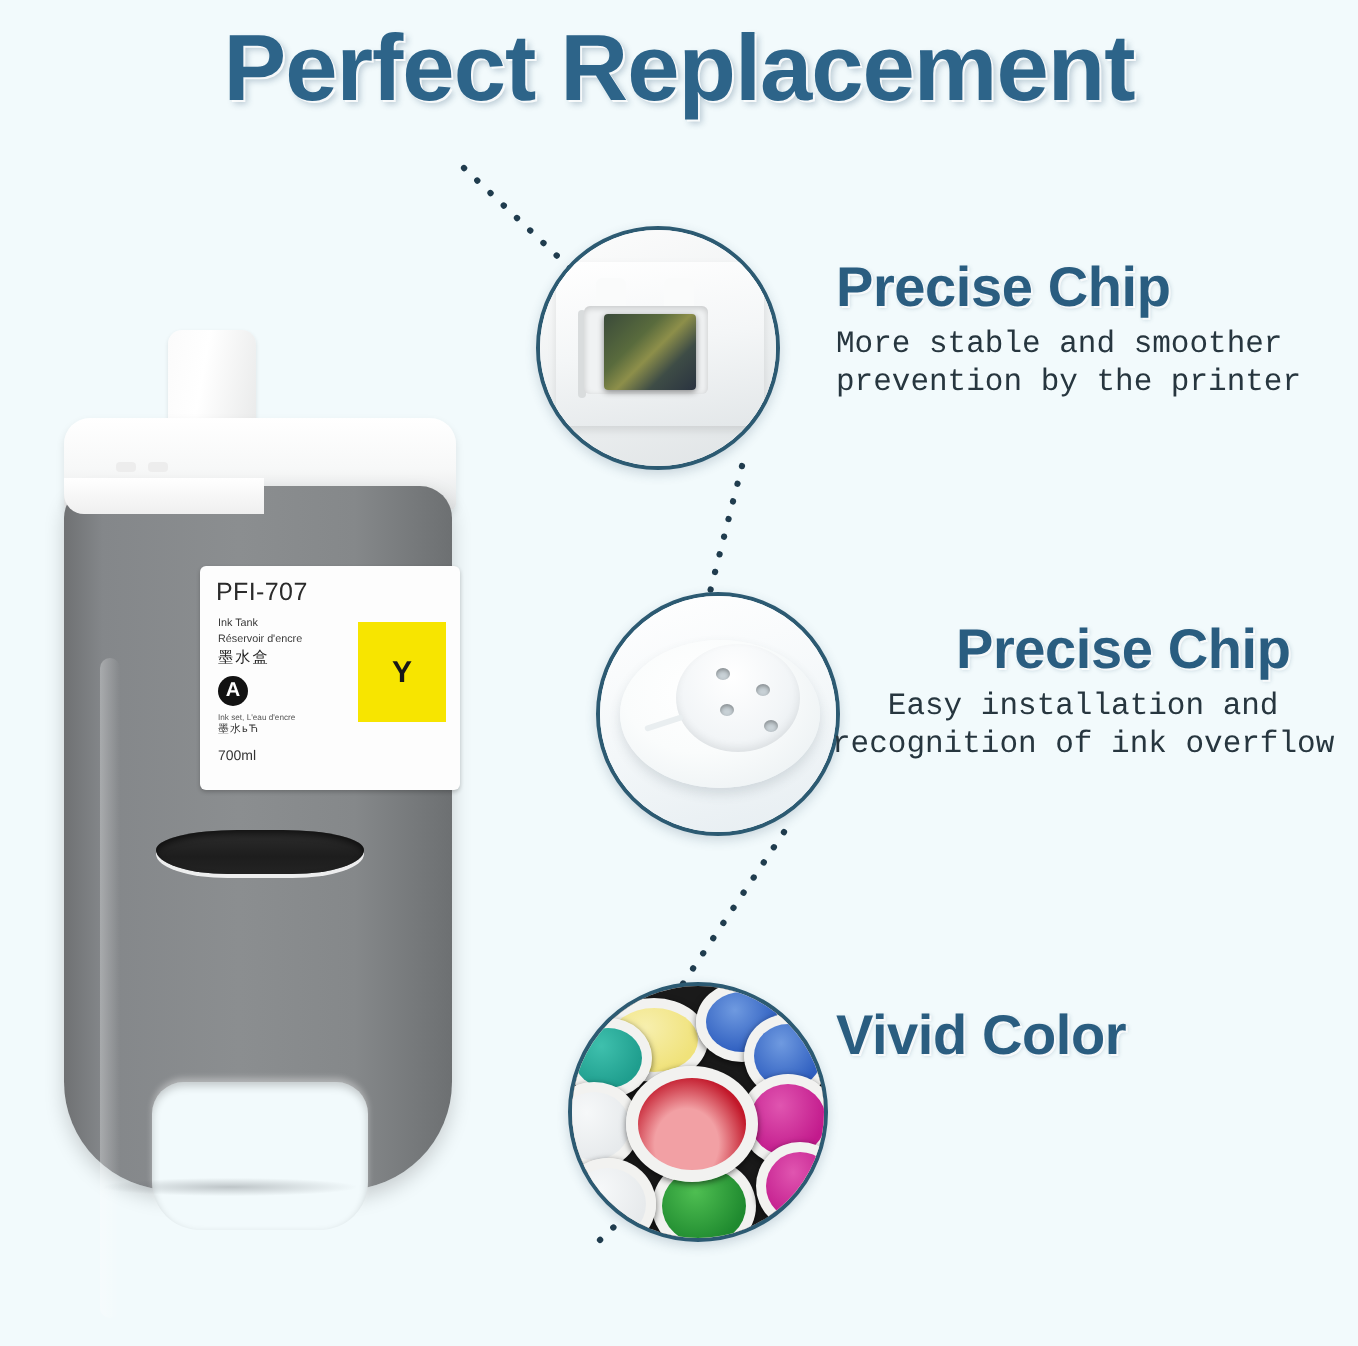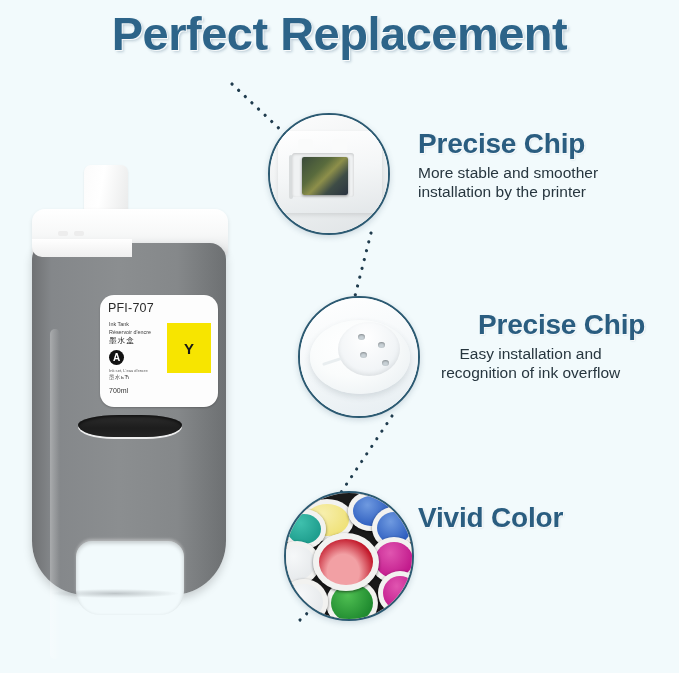--- a/index.html
+++ b/index.html
@@ -54,22 +54,22 @@
     background:linear-gradient(180deg,#ffffff 0%,#efefef 100%);
     border-radius:0 0 0 10px;
   }
   .cart-shine{
     position:absolute;left:18px;top:86px;width:10px;height:330px;
     background:linear-gradient(90deg,rgba(255,255,255,.30),rgba(255,255,255,0));
     border-radius:10px;
   }
   
   .cart-label{
-    position:absolute;left:68px;top:52px;width:118px;height:112px;
-    background:#fdfdfd;border-radius:14px;
+    position:absolute;left:68px;top:40px;width:130px;height:112px;
+    background:#fdfdfd;border-radius:3px;
     box-shadow:0 1px 2px rgba(0,0,0,.22);
     overflow:hidden;
   }
   .lbl-model{
     position:absolute;left:8px;top:6px;
     font-size:12.5px;color:#2b2b2b;letter-spacing:.2px;
   }
   .lbl-lines{
     position:absolute;left:9px;top:25px;width:62px;
     font-size:5.4px;line-height:8.2px;color:#3a3a3a;
@@ -181,21 +181,21 @@
 
   
   .feat{position:absolute;}
   .feat h3{
     margin:0;font-size:28px;font-weight:bold;color:#2a5d80;
     letter-spacing:-.2px;
     text-shadow:1px 1px 0 rgba(255,255,255,.8),1px 1px 2px rgba(40,80,110,.22);
     white-space:nowrap;
   }
   .feat p{
-    margin:3px 0 0 0;font-size:15.5px;line-height:19px;color:#27363f;
+    margin:3px 0 0 0;font-size:15.5px;line-height:19px;color:#27363f;font-family:Liberation Mono, monospace;
   }
   .f1{left:418px;top:128px;}
   .f2{left:478px;top:309px;}
   .f3{left:418px;top:502px;}
   .f2 h3{margin-left:0;}
   .f2 p{margin-left:-62px;text-align:center;}
 </style>
 </head>
 <body>
 
@@ -253,21 +253,21 @@
       </div>
       <div class="chip-pin"></div>
       <div class="chip-well"></div>
       <div class="chip-die"></div>
     </div>
   </div>
   <div class="feat f1">
     <h3>Precise Chip</h3>
     <p>
       <span>More stable and smoother</span><br>
-      <span>installation by the printer</span>
+      <span>prevention by the printer</span>
     </p>
   </div>
 
   <div class="circle c2">
     <div class="port-art">
       <div class="port-plate"></div>
       <div class="port-hub"></div>
       <div class="port-hole ph1"></div>
       <div class="port-hole ph2"></div>
       <div class="port-hole ph3"></div>

